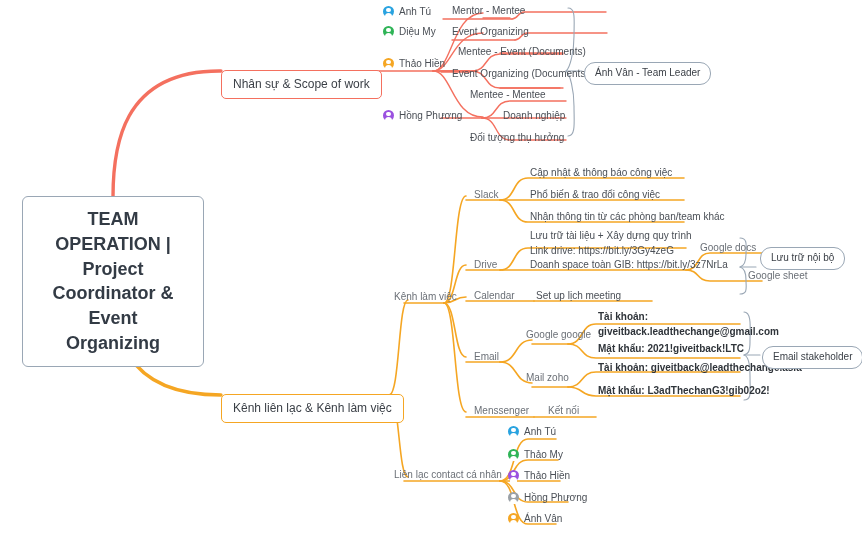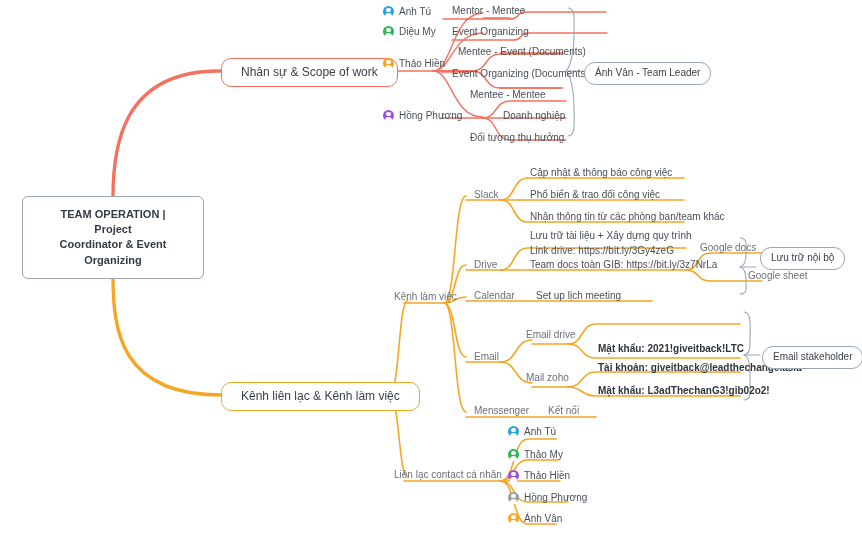--- a/index.html
+++ b/index.html
@@ -26,33 +26,34 @@
     position: absolute;
     white-space: nowrap;
     line-height: 1.25;
   }
   .root-node {
     border: 1px solid #9aa7b5;
     border-radius: 6px;
     background: #ffffff;
     color: #333b45;
     font-weight: bold;
-    font-size: 11px;
+    font-size: 18px;
     text-align: center;
     padding: 10px 14px;
     line-height: 1.38;
     white-space: normal;
   }
   .branch-node {
     border: 1.4px solid #f4705f;
-    border-radius: 10px;
+    border-radius: 5px;
     background: #ffffff;
     color: #3a3f46;
     font-size: 12px;
-    padding: 6px 19px;
+    padding: 6px 11px;
+    margin-top: 12px;
   }
   .branch-node.orange { border-color: #f5a623; }
 
   .leaf {
     color: #4a4f56;
     font-size: 10px;
     background: transparent;
   }
   .leaf.bold { font-weight: bold; color: #2f343a; font-size: 10px; }
   .leaf.multi { white-space: pre-line; line-height: 1.45; }
@@ -255,31 +256,33 @@
   <div class="node leaf dim" style="left:394px; top:469px;">Liên lạc contact cá nhân</div>
 
   <div class="node leaf dim" style="left:474px; top:189px;">Slack</div>
   <div class="node leaf" style="left:530px; top:167px;">Cập nhật &amp; thông báo công việc</div>
   <div class="node leaf" style="left:530px; top:189px;">Phổ biến &amp; trao đổi công việc</div>
   <div class="node leaf" style="left:530px; top:211px;">Nhận thông tin từ các phòng ban/team khác</div>
 
   <div class="node leaf dim" style="left:474px; top:259px;">Drive</div>
   <div class="node leaf multi" style="left:530px; top:229px;">Lưu trữ tài liệu + Xây dựng quy trình
 Link drive: https://bit.ly/3Gy4zeG</div>
-  <div class="node leaf" style="left:530px; top:259px;">Team docs toàn GIB: https://bit.ly/3z7NrLa</div>
+  <div class="node leaf" style="left:530px; top:259px;">Doanh space toàn GIB: https://bit.ly/3z7NrLa</div>
   <div class="node leaf dim" style="left:700px; top:242px;">Google docs</div>
   <div class="node leaf dim" style="left:700px; top:270px;margin-left:48px;">Google sheet</div>
   <div class="node pill" style="left:760px; top:247px;">Lưu trữ nội bộ</div>
 
   <div class="node leaf dim" style="left:474px; top:290px;">Calendar</div>
   <div class="node leaf" style="left:536px; top:290px;">Set up lịch meeting</div>
 
   <div class="node leaf dim" style="left:474px; top:351px;">Email</div>
-  <div class="node leaf dim" style="left:526px; top:329px;">Email drive</div>
+  <div class="node leaf dim" style="left:526px; top:329px;">Google google</div>
   <div class="node leaf dim" style="left:526px; top:372px;">Mail zoho</div>
+  <div class="node leaf bold multi" style="left:598px; top:310px;">Tài khoản:
+giveitback.leadthechange@gmail.com</div>
   <div class="node leaf bold" style="left:598px; top:343px;">Mật khẩu: 2021!giveitback!LTC</div>
   <div class="node leaf bold" style="left:598px; top:362px;">Tài khoản: giveitback@leadthechange.asia</div>
   <div class="node leaf bold" style="left:598px; top:385px;">Mật khẩu: L3adThechanG3!gib02o2!</div>
   <div class="node pill" style="left:762px; top:346px;">Email stakeholder</div>
 
   <div class="node leaf dim" style="left:474px; top:405px;">Menssenger</div>
   <div class="node leaf dim" style="left:548px; top:405px;">Kết nối</div>
 
   <div class="person" style="left:508px; top:426px;">
     <span class="avatar" style="background:#29a3e0;"></span>

